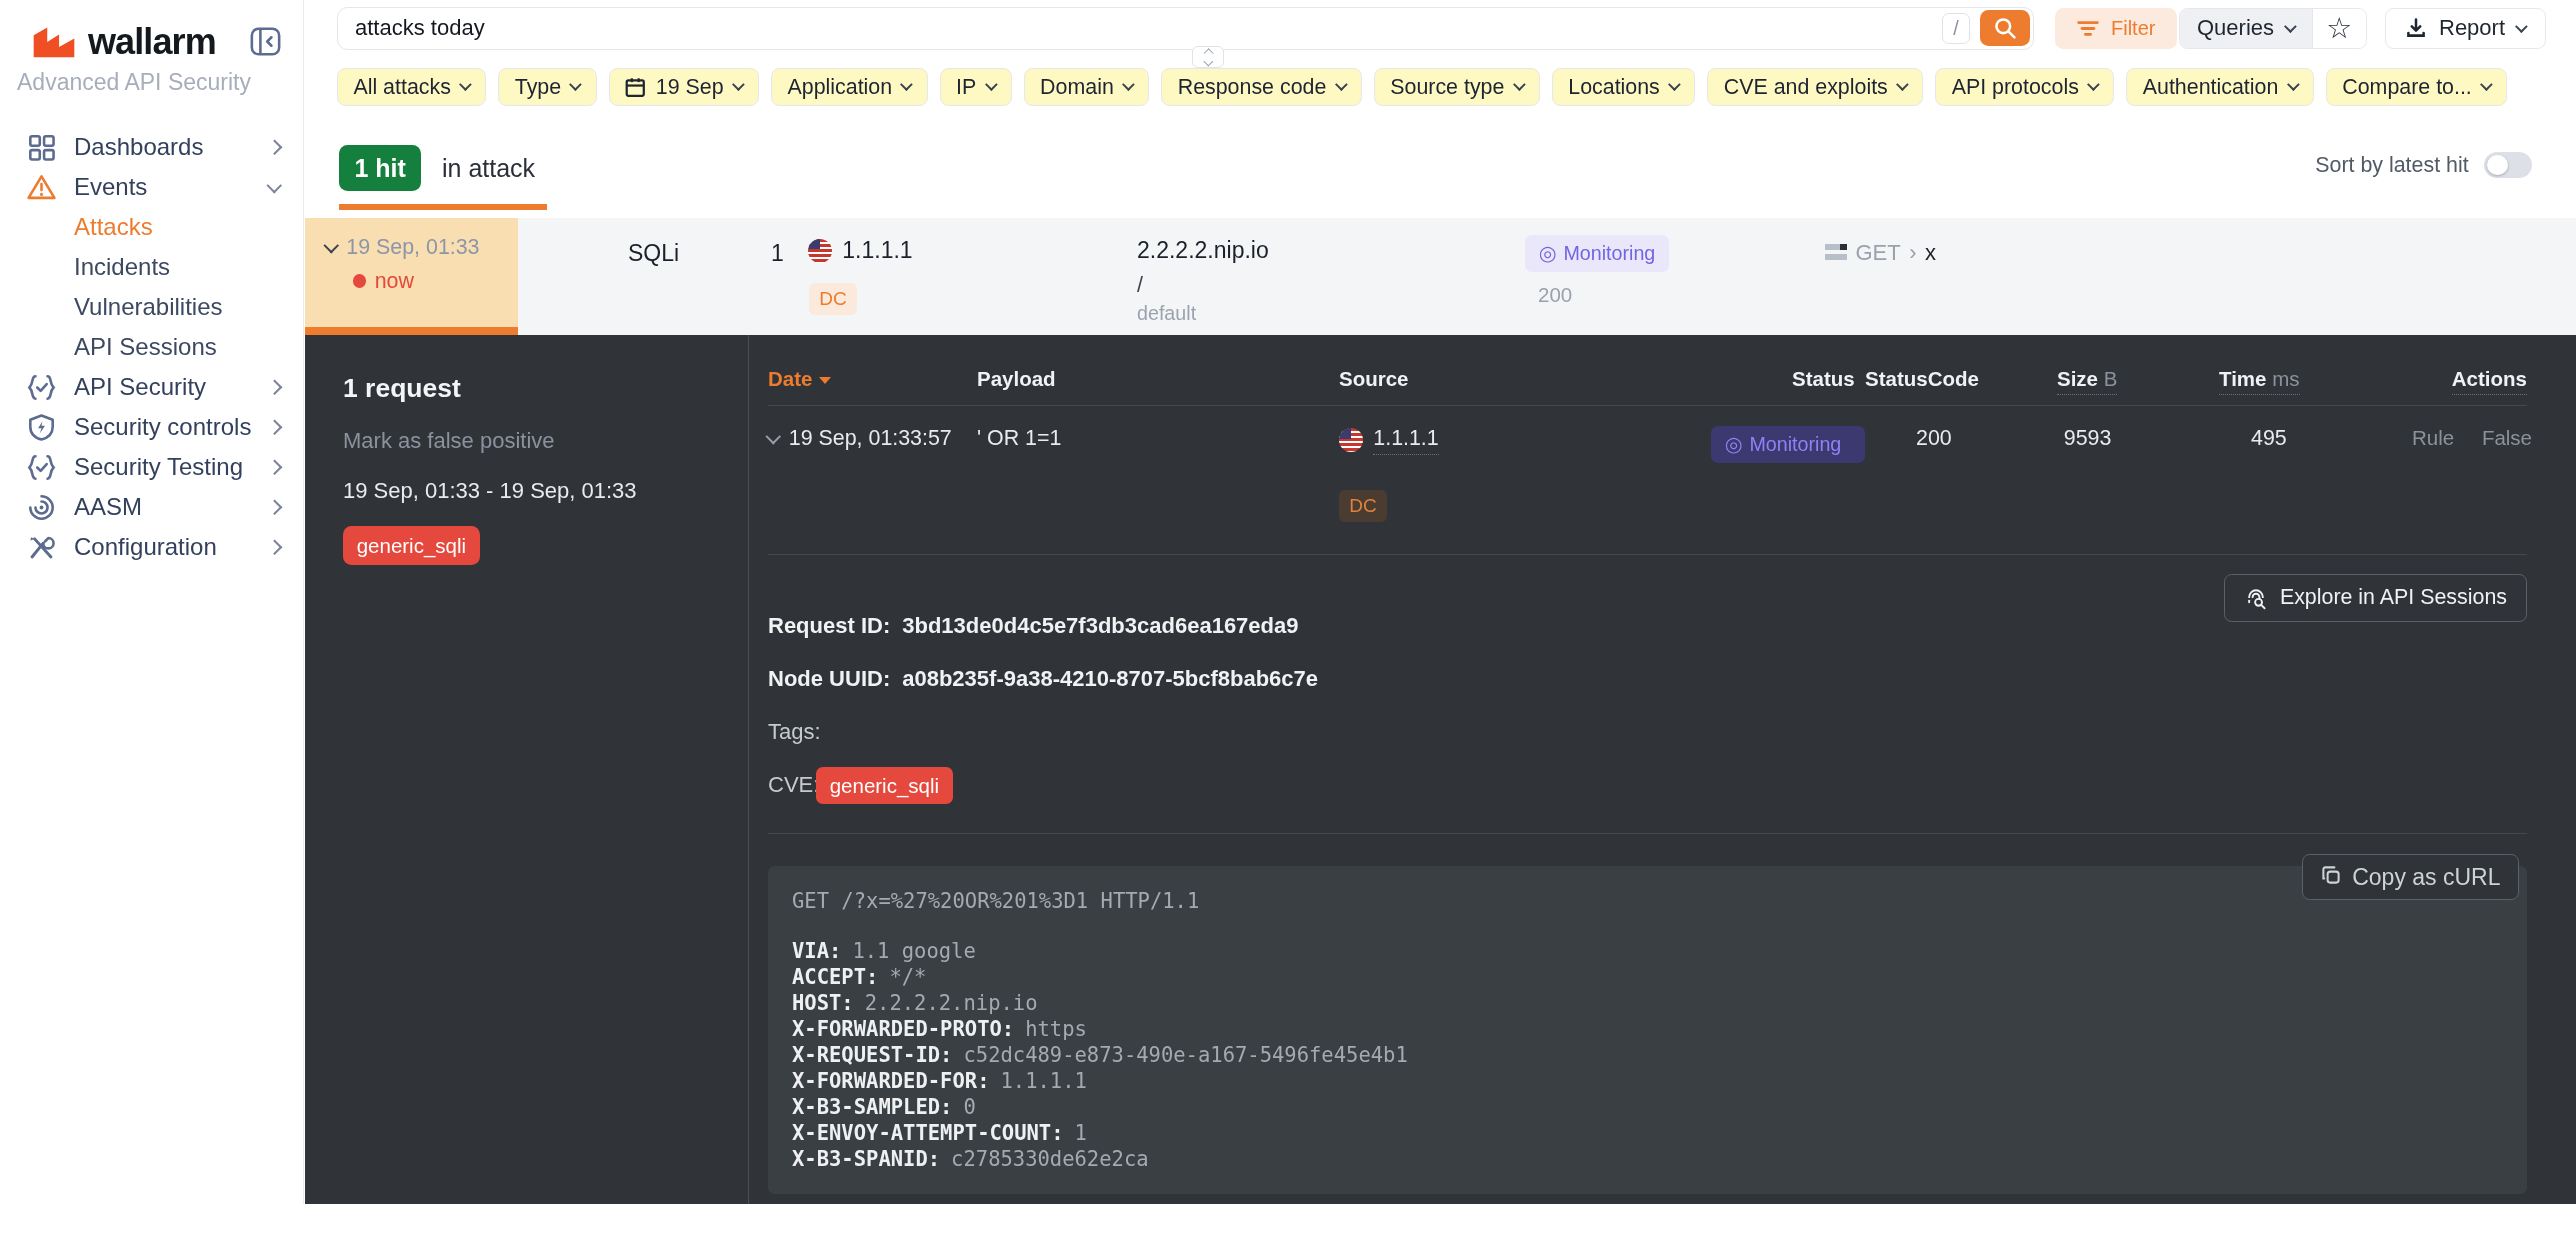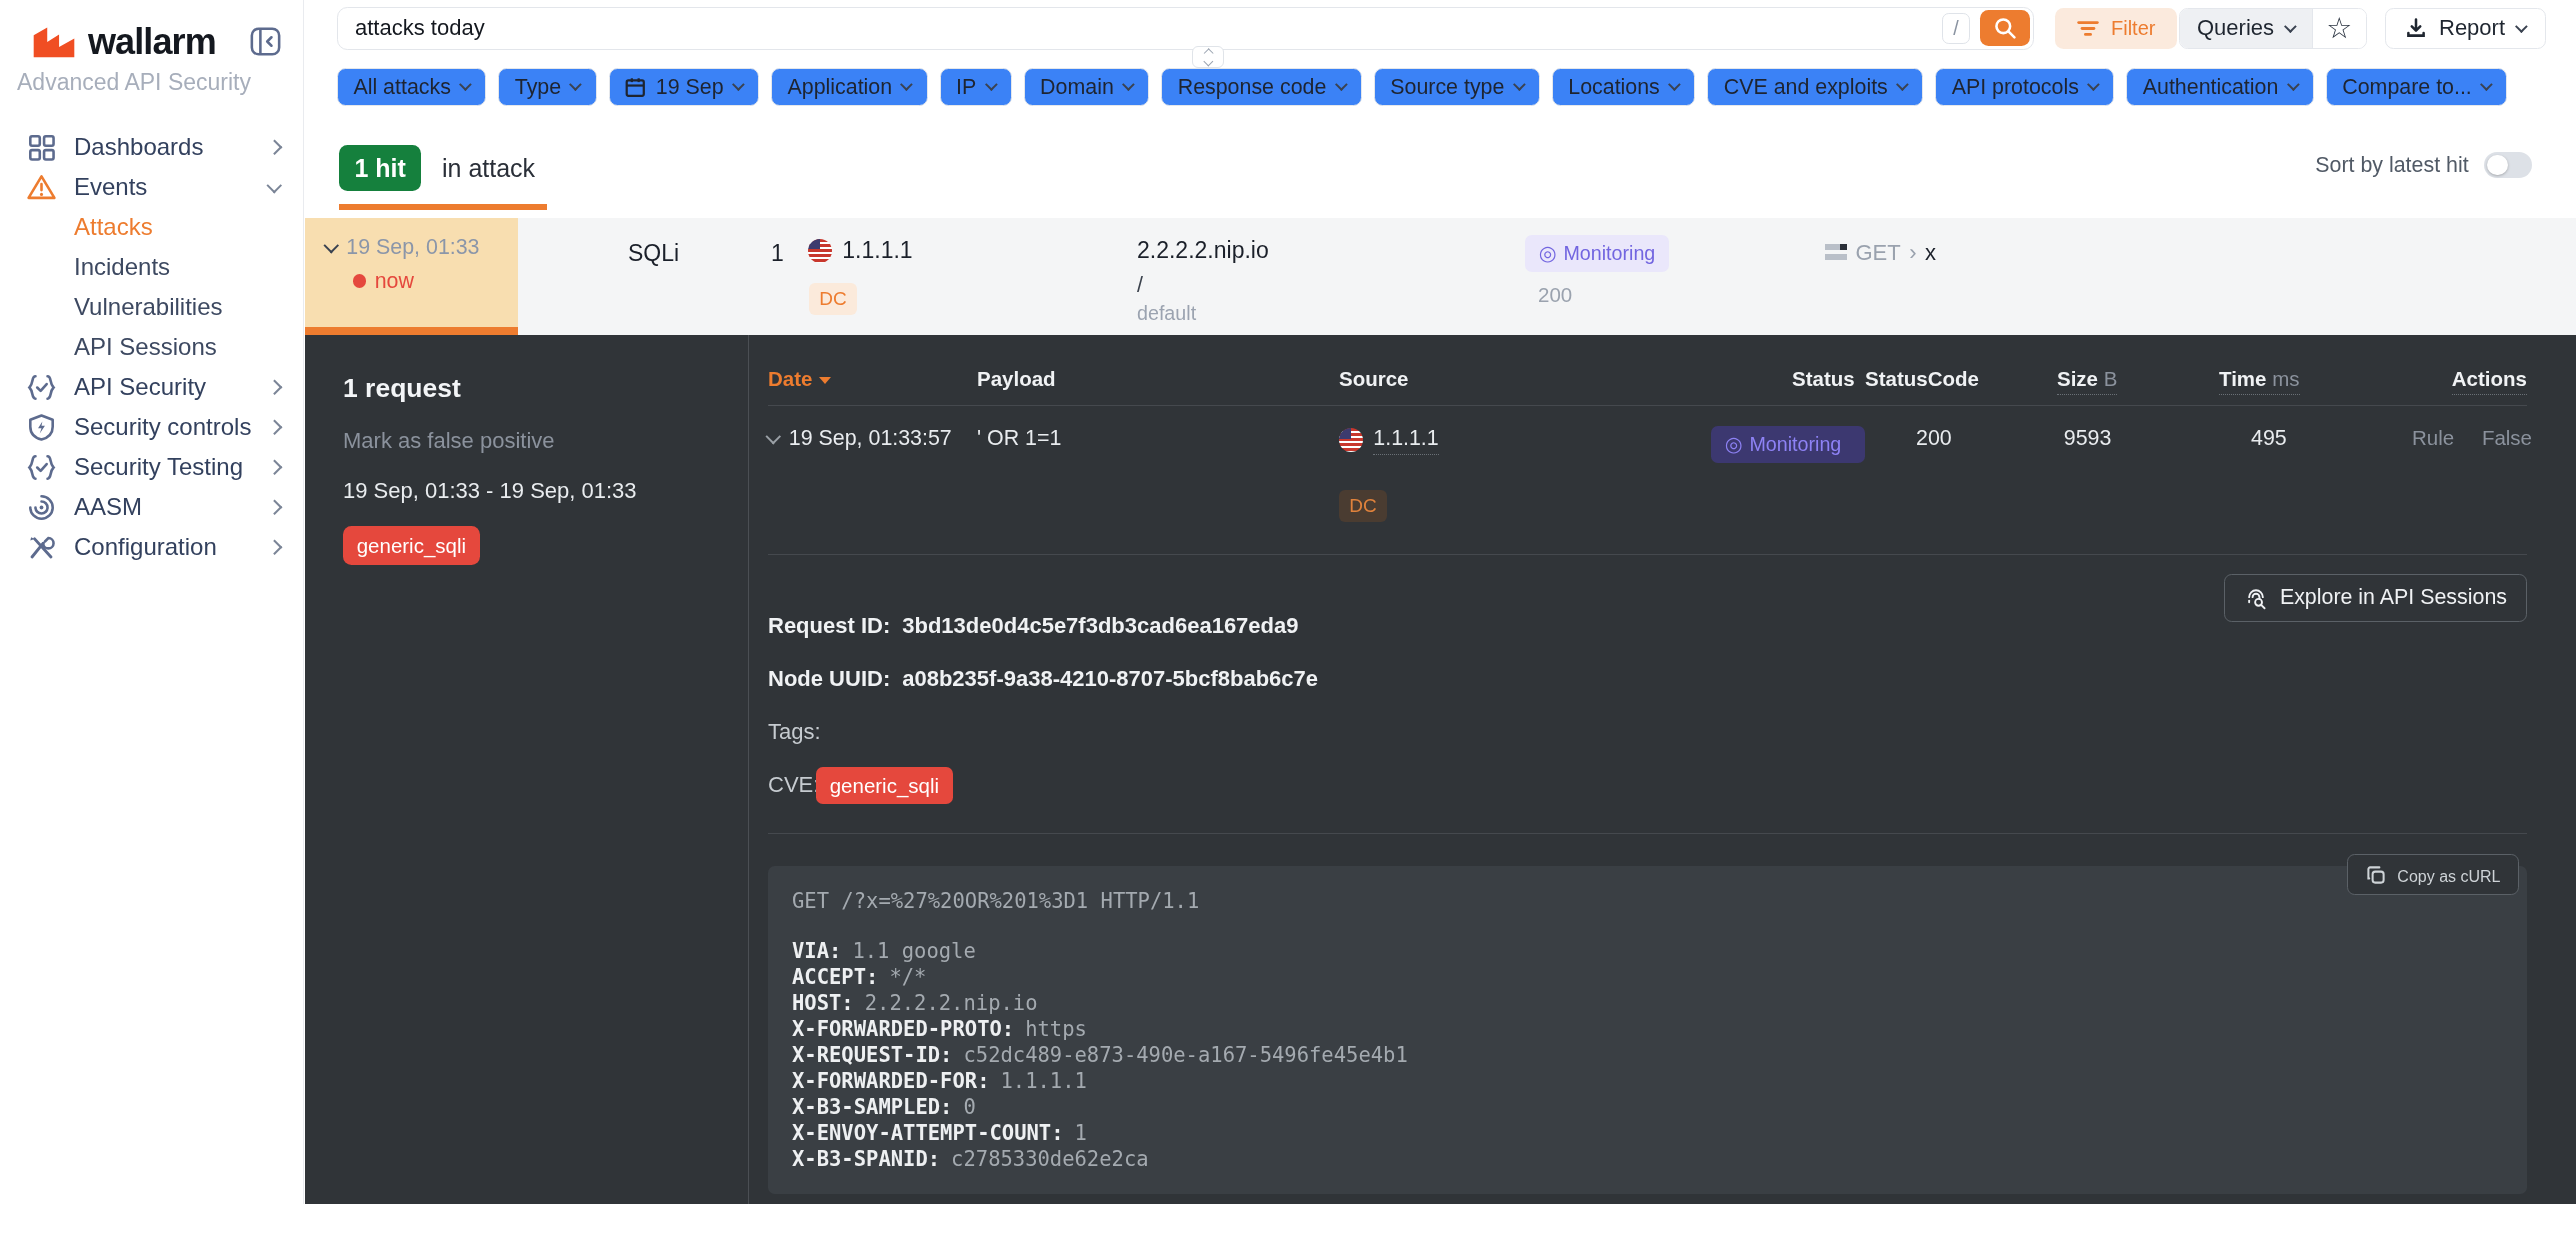--- a/index.html
+++ b/index.html
@@ -36,21 +36,21 @@
   .splitter i.up{transform:rotate(-135deg);margin-top:2.6px;}
   .splitter i.down{transform:rotate(45deg);margin-bottom:2.6px;}
   .filter-btn{position:absolute;left:1750px;top:7.7px;height:41px;background:#fbeadd;border:none;border-radius:8.5px;display:flex;align-items:center;gap:12px;padding:0 22px;font-size:20px;color:#ed7c2f;cursor:pointer;}
   .queries{position:absolute;left:1874px;top:7.7px;height:41px;display:flex;border:1.7px solid #e4e7ec;border-radius:8.5px;overflow:hidden;box-sizing:border-box;}
   .qleft{background:#eef0f3;padding:0 17px;display:flex;align-items:center;gap:12px;font-size:22px;color:#1f2630;cursor:pointer;}
   .qstar{width:53px;display:flex;align-items:center;justify-content:center;background:#fff;border-left:1.7px solid #e4e7ec;font-size:29px;color:#2a3340;cursor:pointer;}
   .report{position:absolute;left:2080px;top:7.7px;height:41px;background:#fff;border:1.7px solid #e4e7ec;border-radius:8.5px;display:flex;align-items:center;gap:12px;padding:0 19px;font-size:22px;color:#1f2630;box-sizing:border-box;cursor:pointer;}
 
   
   .chips{position:absolute;left:305px;top:68px;width:2271px;height:39px;display:flex;gap:12px;padding-left:32px;box-sizing:border-box;}
-  .chip{height:38px;padding:0 15.4px;border:1.7px solid #e4e7eb;border-radius:8.5px;background:#3b82f6;font-size:21.4px;color:#1e2430;display:inline-flex;align-items:center;gap:10.3px;box-sizing:border-box;cursor:pointer;white-space:nowrap;}
+  .chip{height:38px;padding:0 15.4px;border:1.7px solid #e4e7eb;border-radius:8.5px;background:#fef9c3;font-size:21.4px;color:#1e2430;display:inline-flex;align-items:center;gap:10.3px;box-sizing:border-box;cursor:pointer;white-space:nowrap;}
 
   
   .tabsrow{position:absolute;left:305px;top:130px;width:2271px;height:80px;}
   .hitbadge{position:absolute;left:34px;top:15.4px;background:#15803d;color:#fff;font-size:25px;font-weight:bold;padding:8.5px 15.4px;border-radius:8.5px;}
   .intext{position:absolute;left:137px;top:24px;font-size:25px;color:#2a2f38;}
   .tabline{position:absolute;left:34px;bottom:0;width:208px;height:6px;background:#ed7c2f;}
   .sort{position:absolute;right:44px;top:22px;display:flex;align-items:center;gap:15.4px;}
   .sortlbl{font-size:21.4px;color:#515a66;}
   .toggle{width:48px;height:26px;border-radius:13px;background:#dde1e7;position:relative;cursor:pointer;}
   .toggle::after{content:"";position:absolute;left:3.4px;top:2.6px;width:20.5px;height:20.5px;border-radius:50%;background:#fff;box-shadow:0 0.9px 2.6px rgba(0,0,0,.25);}
@@ -123,21 +123,21 @@
   .tagchip{background:#25282b;color:#eef0f2;font-size:20.5px;padding:8.5px 13.7px;border-radius:6.8px;cursor:pointer;white-space:nowrap;}
   .cvebadge{background:#e5483d;color:#fff;font-size:20.5px;padding:6.8px 13.7px;border-radius:6.8px;margin-top:-5.1px;cursor:pointer;}
   .explore-btn{position:absolute;right:0;top:19px;border:1.7px solid #5b6167;border-radius:7.7px;background:transparent;color:#f0f2f4;font-size:21.4px;padding:10.3px 19px;display:flex;align-items:center;gap:12px;cursor:pointer;font-family:"Liberation Sans",sans-serif;}
   .hline3{border-top:0.9px solid #45494e;margin-top:29px;}
 
   .codeblock{position:relative;margin-top:32px;background:#3a3f44;border-radius:6.8px;padding:22px 24px 22px 24px;font-family:"DejaVu Sans Mono",monospace;font-size:20.5px;line-height:26px;}
   .reqline{color:#a4aab0;margin-bottom:24px;}
   .hl{white-space:nowrap;}
   .hn{font-weight:bold;color:#eef0f2;margin-right:11px;}
   .hv{color:#a4aab0;}
-  .curl-btn{position:absolute;top:-12px;right:8.5px;border:1.7px solid #5b6167;border-radius:7.7px;background:#303438;color:#ced3d7;font-size:16px;padding:8.5px 17px;display:flex;align-items:flex-end;gap:10.3px;cursor:pointer;font-family:"Liberation Sans",sans-serif;}
+  .curl-btn{position:absolute;top:-12px;right:8.5px;border:1.7px solid #5b6167;border-radius:7.7px;background:#303438;color:#ced3d7;font-size:23px;padding:8.5px 17px;display:flex;align-items:flex-start;gap:10.3px;cursor:pointer;font-family:"Liberation Sans",sans-serif;}
   .mon-ico{font-size:20.5px;line-height:1;}
 </style>
 </head>
 <body>
 
 <div class="app">
 
   <aside class="sidebar">
     <div class="brand">
       <div class="brandrow">

